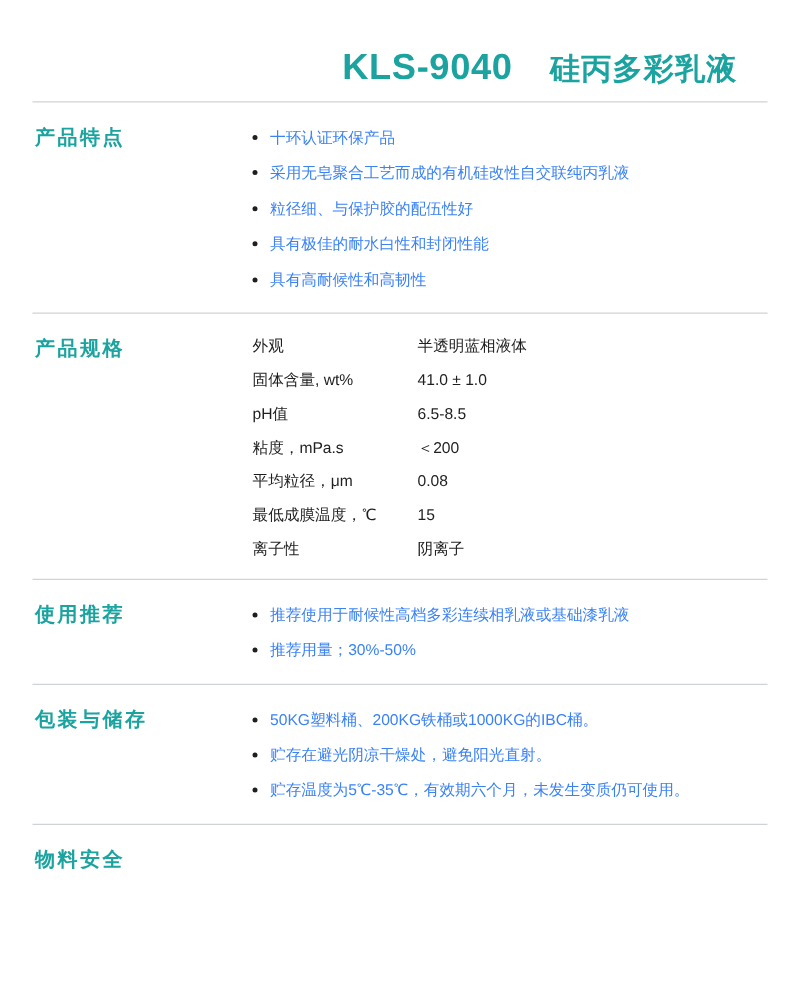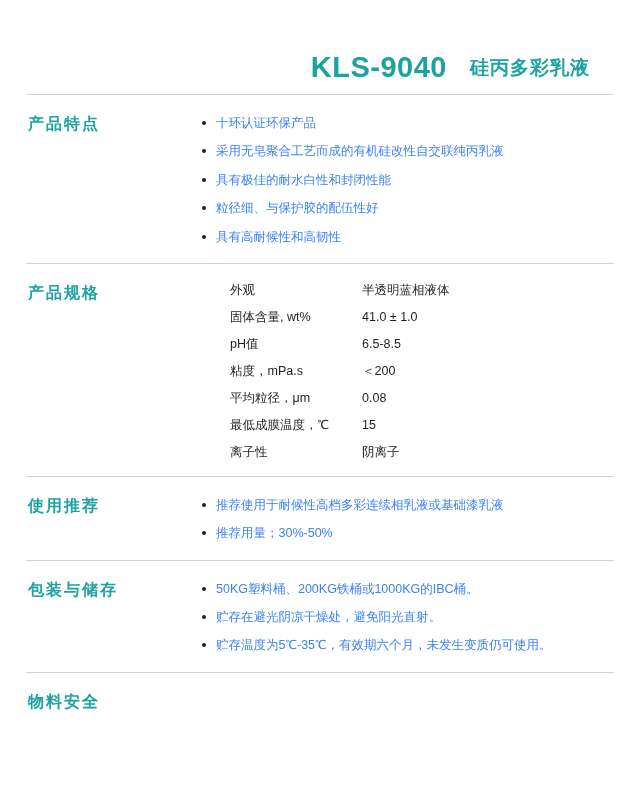--- a/index.html
+++ b/index.html
@@ -17,39 +17,38 @@
   .page {
     position: relative;
     width: 640px;
     height: 788px;
     box-sizing: border-box;
     padding: 0 26px;
   }
   
   .header {
     display: flex;
-    align-items: center;
+    align-items: flex-end;
     justify-content: flex-end;
-    padding-top: 51px;
+    padding-top: 38px;
     padding-right: 24px;
     padding-bottom: 10px;
-    gap: 15px;
   }
   .product-code {
     font-size: 29px;
     font-weight: bold;
     letter-spacing: 0.5px;
     color: #1ba3a0;
     font-family: "Liberation Sans", sans-serif;
   }
   .product-name {
-    font-size: 19px;
+    font-size: 24px;
     font-weight: bold;
     color: #1ba3a0;
-    margin-left: 8px;
+    margin-left: 30px;
     letter-spacing: 1px;
   }
   
   .section {
     position: relative;
     display: flex;
     align-items: flex-start;
     border-top: 1px solid #cfd4d6;
     padding: 18px 0 16px 0;
   }
@@ -95,21 +94,20 @@
     width: 4px;
     height: 4px;
     border-radius: 50%;
     background: #1f1f1f;
   }
   
   table.spec {
     border-collapse: collapse;
     font-size: 12.5px;
     color: #1f1f1f;
-    margin-left: 28px;
   }
   table.spec td {
     padding: 0 0 12px 0;
     vertical-align: top;
     line-height: 1.2;
   }
   table.spec tr:last-child td {
     padding-bottom: 0;
   }
   td.spec-label {
@@ -133,22 +131,22 @@
     <span class="product-code">KLS-9040</span>
     <span class="product-name">硅丙多彩乳液</span>
   </div>
 
   <div class="section first">
     <div class="section-title">产品特点</div>
     <div class="section-body">
       <ul class="bullets">
         <li>十环认证环保产品</li>
         <li>采用无皂聚合工艺而成的有机硅改性自交联纯丙乳液</li>
+        <li>粒径细、与保护胶的配伍性好</li>
         <li>具有极佳的耐水白性和封闭性能</li>
-        <li>粒径细、与保护胶的配伍性好</li>
         <li>具有高耐候性和高韧性</li>
       </ul>
     </div>
   </div>
 
   <div class="section">
     <div class="section-title">产品规格</div>
     <div class="section-body">
       <table class="spec">
         <tbody>

